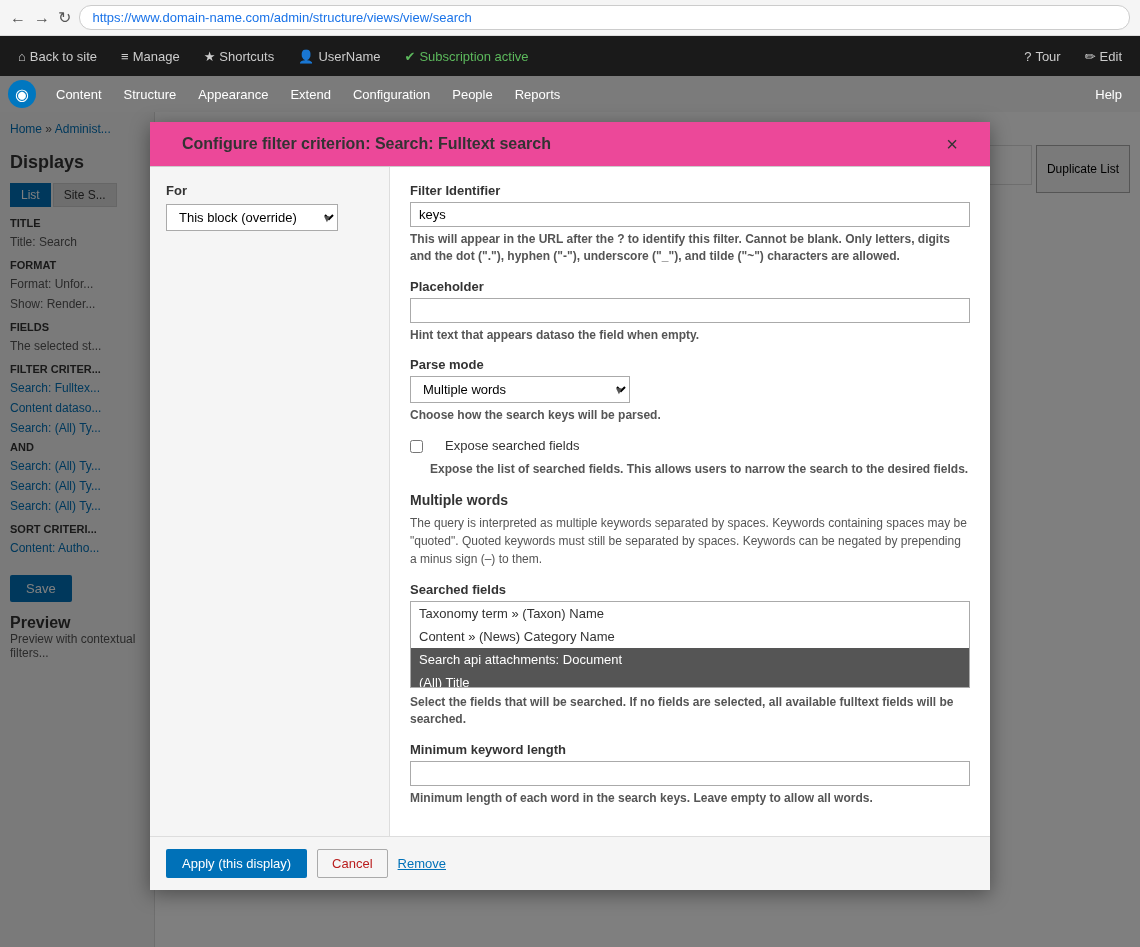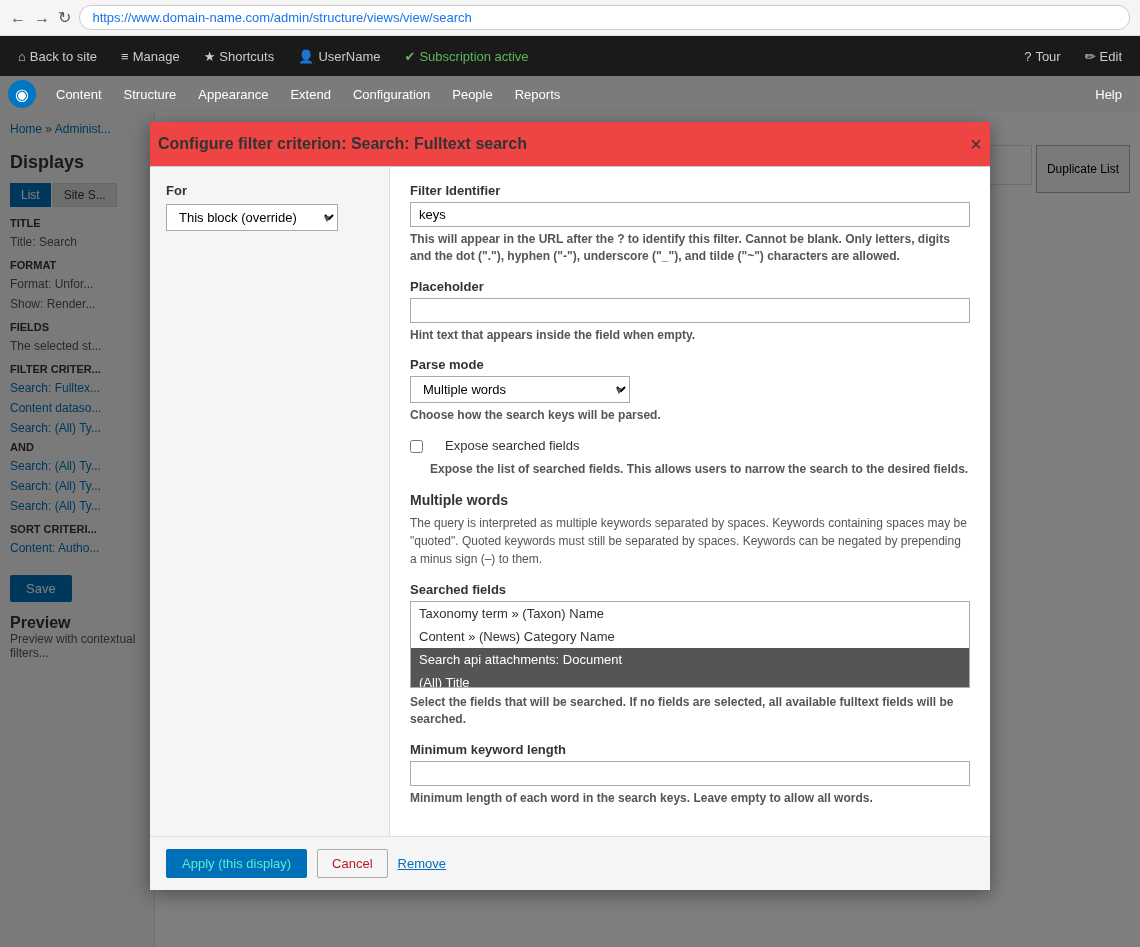--- a/index.html
+++ b/index.html
@@ -189,22 +189,22 @@
     .modal {
       background: white;
       width: 840px;
       max-height: 860px;
       border-radius: 2px;
       display: flex;
       flex-direction: column;
       box-shadow: 0 4px 20px rgba(0,0,0,0.4);
     }
     .modal-header {
-      background: #ef4444;
-      padding: 12px 8px;
+      background: #ec4899;
+      padding: 12px 32px;
       display: flex;
       align-items: center;
       justify-content: space-between;
       border-bottom: 1px solid #ccc;
     }
     .modal-title {
       font-size: 16px;
       font-weight: bold;
       color: #333;
     }
@@ -344,21 +344,21 @@
     .modal-footer {
       background: #f5f5f5;
       padding: 12px 16px;
       border-top: 1px solid #ddd;
       display: flex;
       align-items: center;
       gap: 10px;
     }
     .btn-primary {
       background: #0071b8;
-      color: #5eead4;
+      color: #ffffff;
       border: none;
       padding: 7px 16px;
       font-size: 13px;
       cursor: pointer;
       border-radius: 2px;
     }
     .btn-default {
       background: #f5f5f5;
       color: #b91c1c;
       border: 1px solid #aaa;
@@ -581,21 +581,21 @@
 
             <div class="form-group">
               <label>Filter Identifier</label>
               <input type="text" value="keys" style="">
               <div class="form-hint">This will appear in the URL after the ? to identify this filter. Cannot be blank. Only letters, digits and the dot ("."), hyphen ("-"), underscore ("_"), and tilde ("~") characters are allowed.</div>
             </div>
 
             <div class="form-group">
               <label>Placeholder</label>
               <input type="text" style="width: 100%;">
-              <div class="form-hint">Hint text that appears inside the field when empty.</div>
+              <div class="form-hint">Hint text that appears dataso the field when empty.</div>
             </div>
 
             <div class="form-group">
               <label>Parse mode</label>
               <div class="select-wrapper">
                 <select style="min-width:220px;">
                   <option>Multiple words</option>
                   <option>Direct input</option>
                   <option>Single phrase</option>
                 </select>

